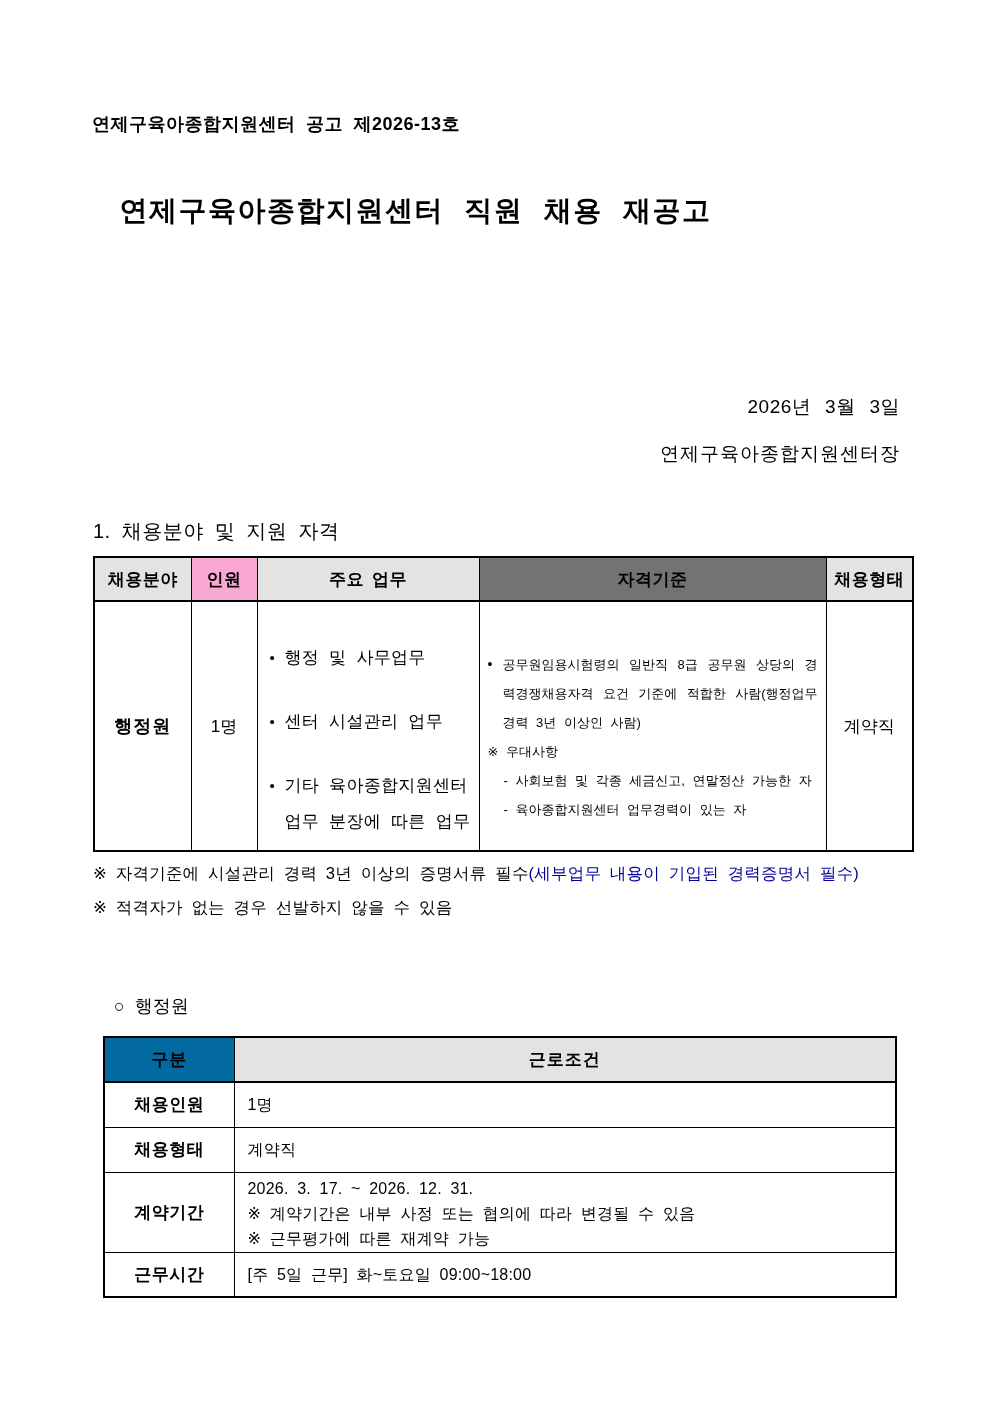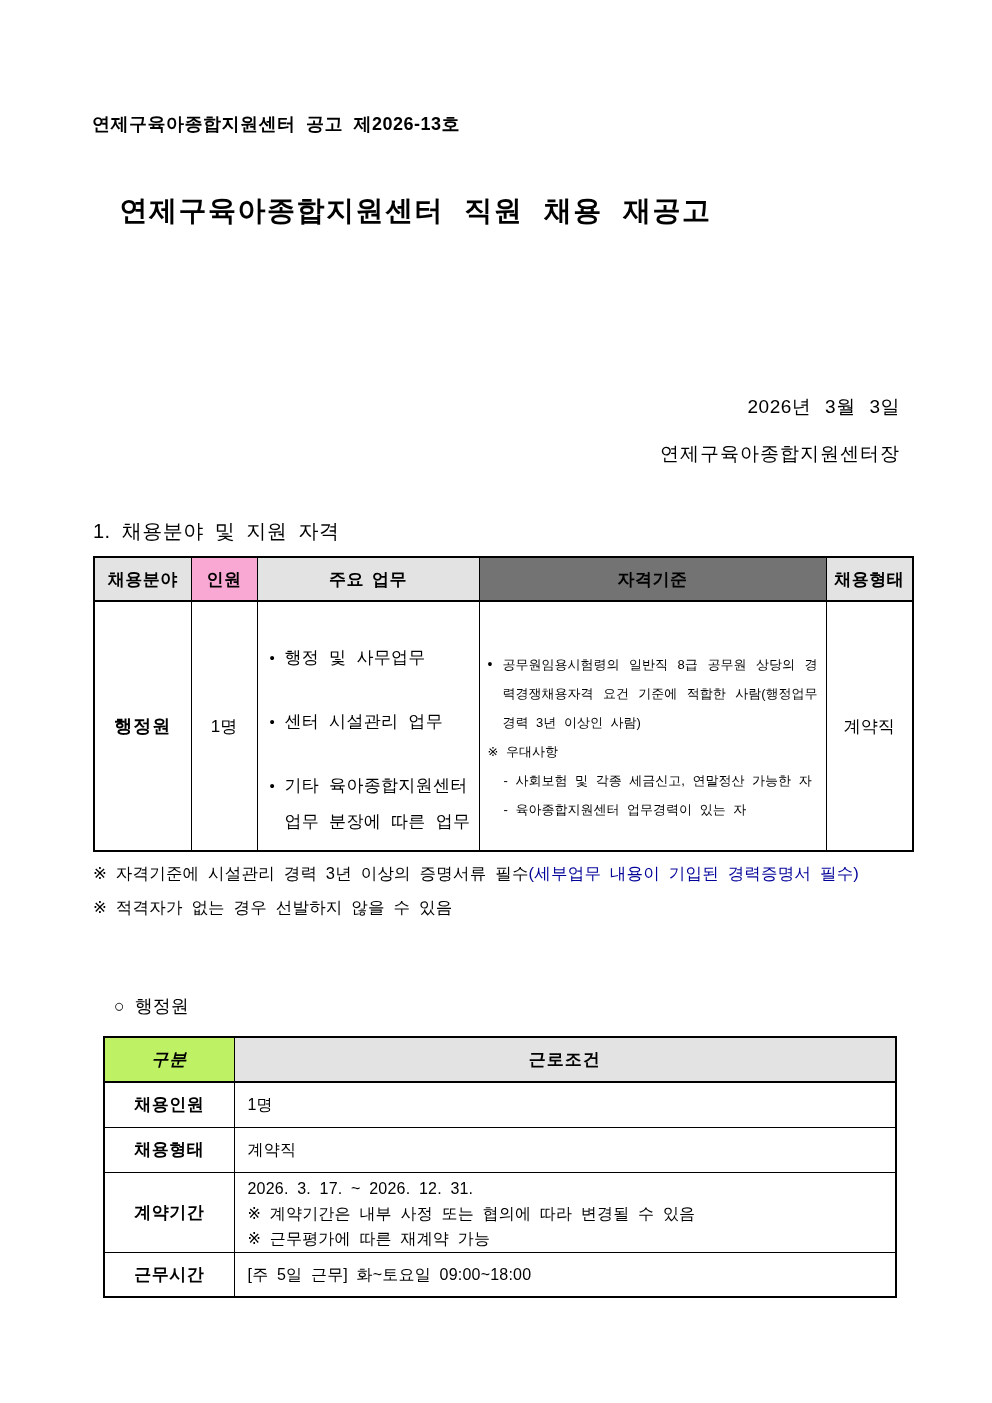--- a/index.html
+++ b/index.html
@@ -158,21 +158,21 @@
 
   <div class="sub-heading">○ 행정원</div>
 
   <table class="table2">
     <colgroup>
       <col style="width:130px">
         <col style="width:662px">
     </colgroup>
     <thead>
       <tr>
-        <th style="background-color: #bef264; font-style: italic;">구분</th>
+        <th style="background-color: #0369a1;">구분</th>
         <th style="background-color: rgb(227, 227, 227);">근로조건</th>
       </tr>
     </thead>
     <tbody>
       <tr class="row-s">
         <td class="label-cell">채용인원</td>
         <td class="value-cell">1명</td>
       </tr>
       <tr class="row-s">
         <td class="label-cell">채용형태</td>

